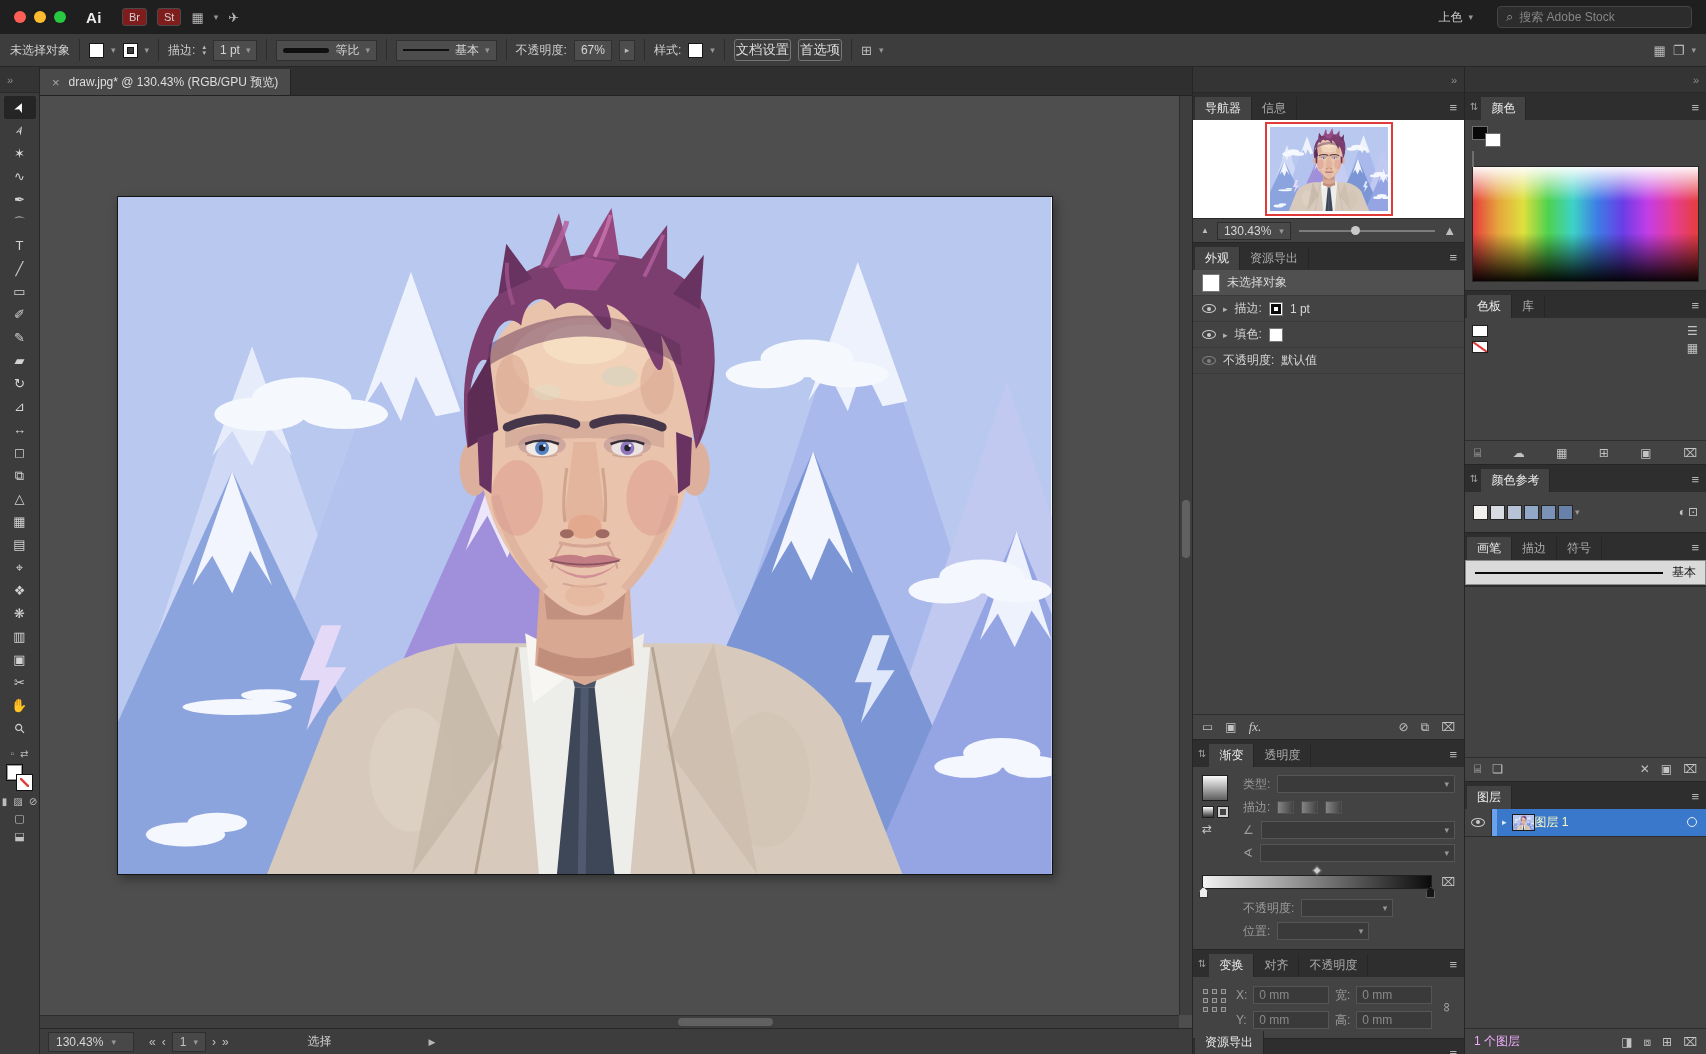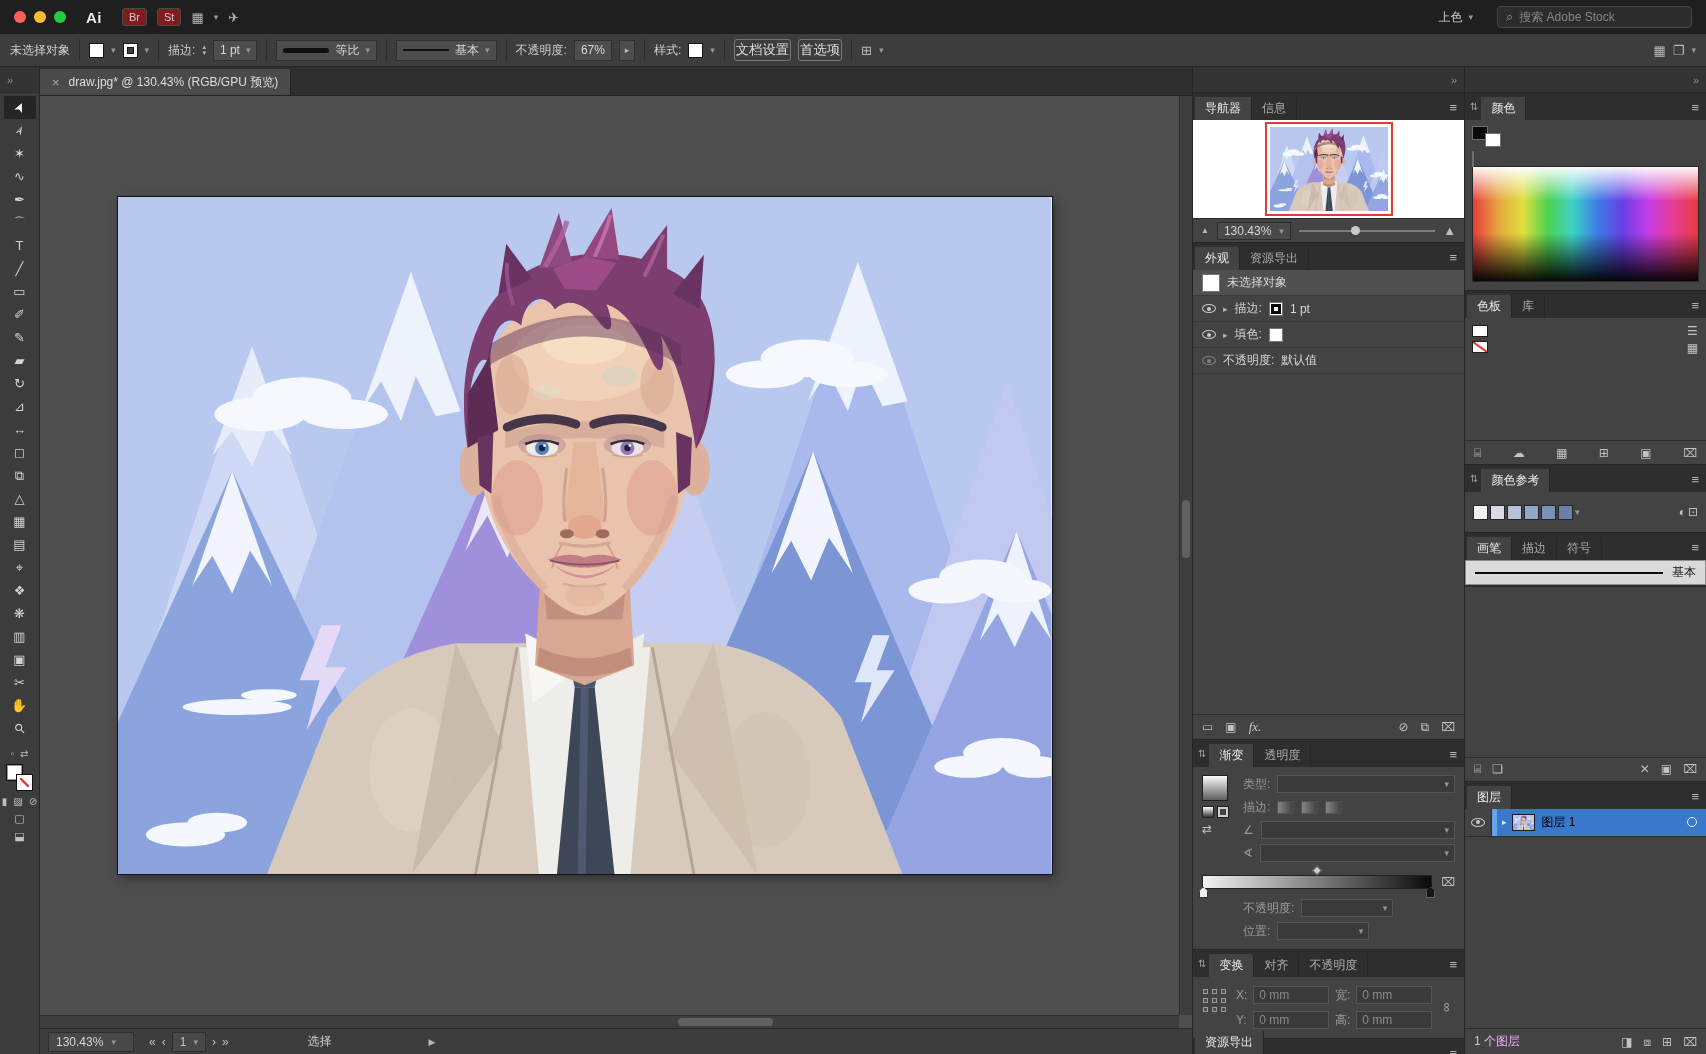--- a/index.html
+++ b/index.html
@@ -176,21 +176,21 @@
 .brush-name{color:#161616}
 .pt-group{display:flex;align-items:center;gap:11px}
 
 
 .ly-body{flex:1;display:flex;flex-direction:column;min-height:140px}
 .layer-row{height:28px;display:flex;align-items:center;background:#3a78cb;border-bottom:1px solid #2d2d2d;flex:none}
 .lr-eye{width:27px;height:100%;background:#434343;border-right:1px solid #2d2d2d;display:flex;align-items:center;justify-content:center;flex:none}
 .lr-bar{width:5px;height:100%;background:#6aa3ec;flex:none}
 .lr-exp{color:#e2edfb;font-size:9px;margin:0 5px}
 .lr-thumb{width:23px;height:17px;background:#fff;border:1px solid #1c1c1c;line-height:0;overflow:hidden;flex:none}
-.lr-name{color:#000000;margin-left:7px}
+.lr-name{color:#fef9c3;}
 .lr-target{margin-left:auto;margin-right:9px;width:10px;height:10px;border:1.5px solid #e8f0fc;border-radius:50%;flex:none}
 .layers-bottom{margin-top:auto;height:26px;border-top:1px solid #2e2e2e;display:flex;align-items:center;padding:0 9px;gap:12px}
 .count{color:#f0abfc}
 
 .asset .phead{height:15px}
 </style>
 </head>
 <body>
 
 <svg width="0" height="0" style="position:absolute" aria-hidden="true">

